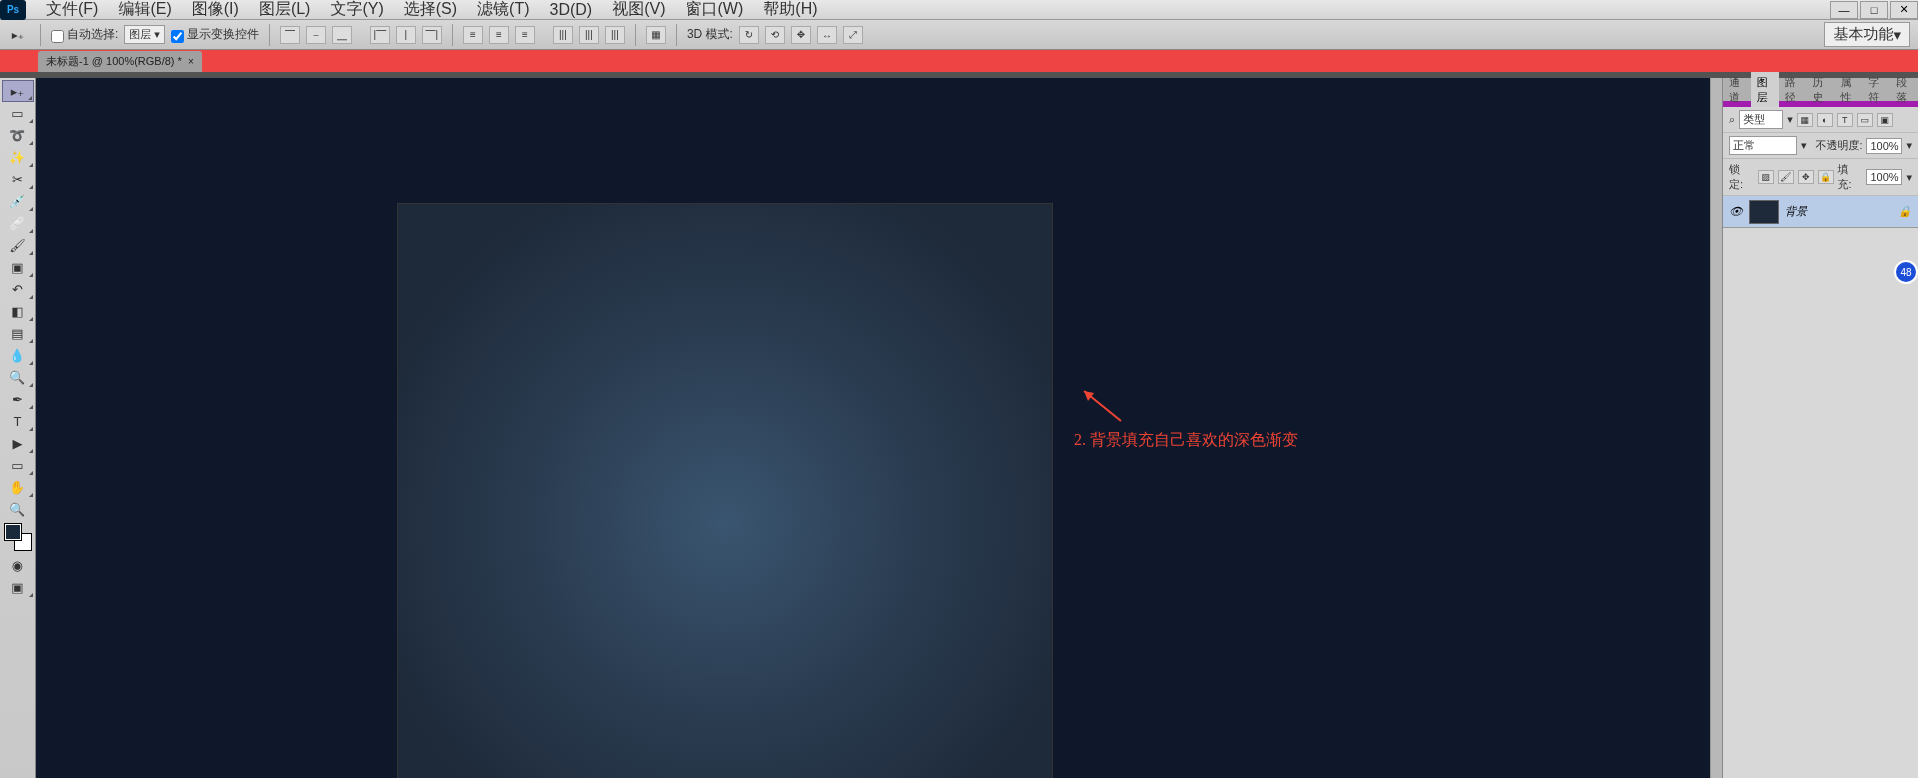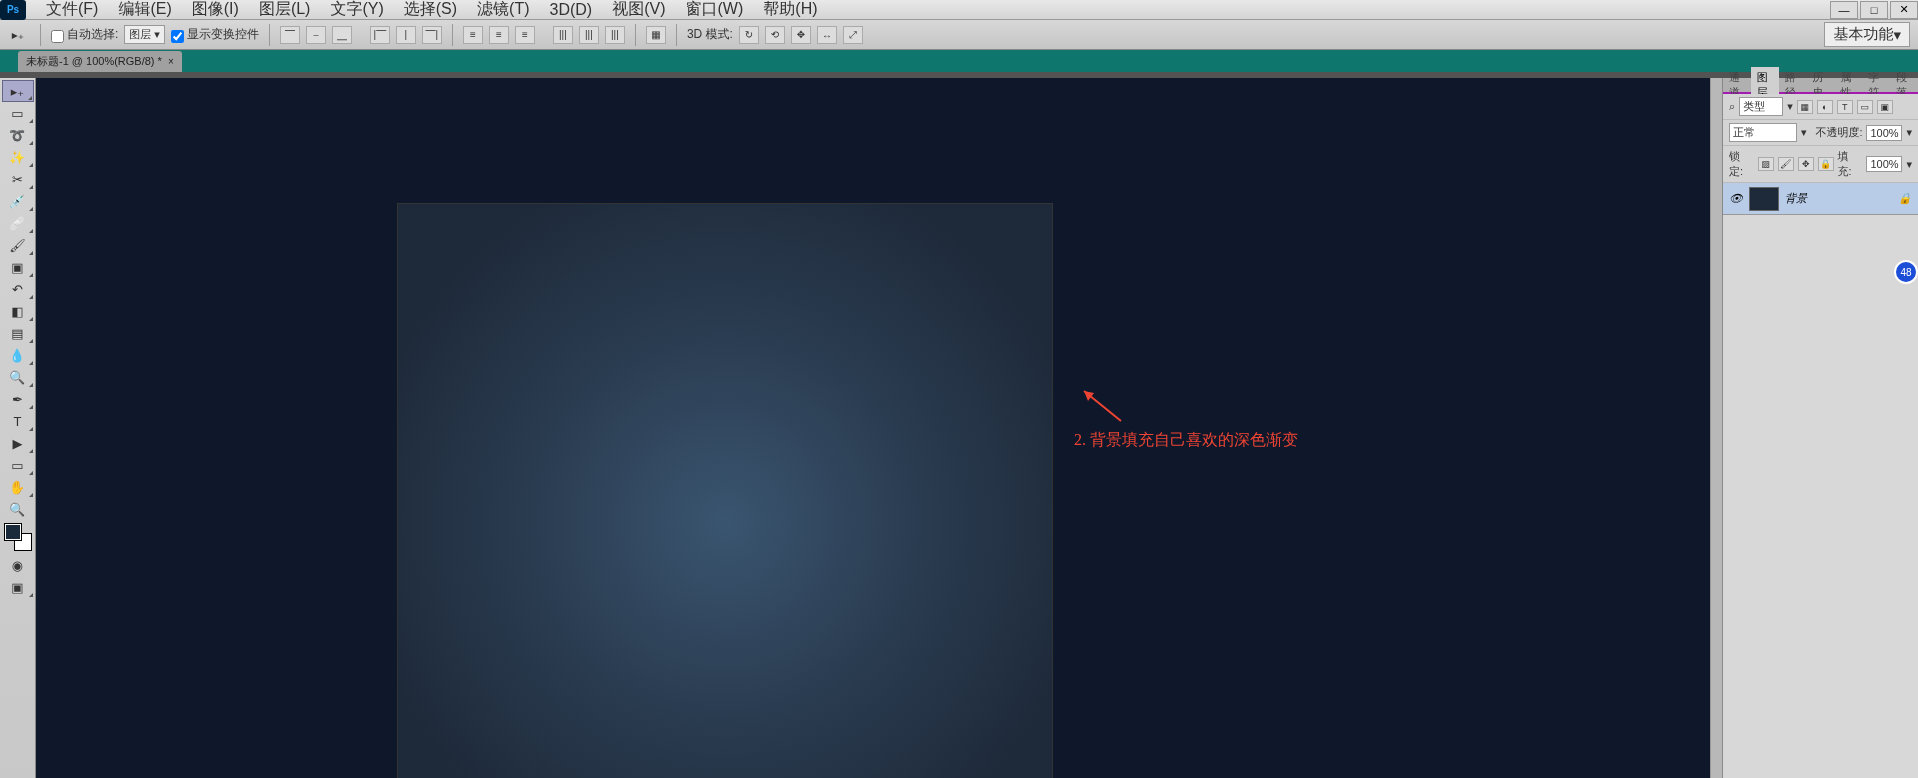--- a/index.html
+++ b/index.html
@@ -15,21 +15,21 @@
 
 .optbar { height: 30px; background: linear-gradient(#d8d8d8,#c5c5c5); border-bottom: 1px solid #888; display:flex; align-items:center; padding-left:6px; gap:6px; font-size:12px; color:#333; }
 .opt-icon { width:24px; height:20px; display:flex; align-items:center; justify-content:center; border:1px solid transparent; }
 .opt-sep { width:1px; height:22px; background:#999; margin:0 4px; }
 .opt-check { display:flex; align-items:flex-end; gap:3px; }
 .opt-select { background:#eee; border:1px solid #999; padding:1px 4px; font-size:11px; display:flex; align-items:center; gap:3px; }
 .opt-btn { width:20px; height:18px; border:1px solid #aaa; background:#ddd; display:flex; align-items:center; justify-content:center; font-size:10px; }
 .workspace-sel { margin-left:auto; margin-right:8px; background:#eee; border:1px solid #999; padding:2px 8px; font-size:15px; display:flex; align-items:center; }
 
 
-.tabbar { height: 22px; background: #0f766e; display:flex; align-items:flex-end; padding-left:18px; }
+.tabbar { height: 22px; background: #ef4444; display:flex; align-items:flex-end; padding-left:38px; }
 .doc-tab { background:#a0a0a0; color:#222; font-size:11px; padding:3px 8px; border-radius:3px 3px 0 0; display:flex; align-items:center; gap:6px; }
 .tab-x { font-size:10px; cursor:pointer; }
 
 
 .main { position:absolute; top:78px; left:0; right:0; bottom:0; display:flex; }
 .toolbox { width:36px; background:linear-gradient(#d4d4d4,#c8c8c8); border-right:1px solid #888; display:flex; flex-direction:column; padding-top:2px; }
 .tool { width:32px; height:22px; margin:0 auto; display:flex; align-items:center; justify-content:center; font-size:13px; color:#333; cursor:pointer; position:relative; }
 .tool.active { background:#aac; border:1px solid #668; }
 .tool .corner { position:absolute; right:1px; bottom:1px; width:0; height:0; border-left:4px solid transparent; border-bottom:4px solid #555; }
 .color-swatch { width:26px; height:26px; margin:4px auto; position:relative; }
@@ -37,21 +37,21 @@
 .color-swatch .bg { position:absolute; bottom:0; right:0; width:16px; height:16px; background:#fff; border:1px solid #fff; outline:1px solid #000; }
 
 .canvas-area { flex:1; background:#0f172a; position:relative; overflow:hidden; }
 .canvas { position:absolute; left:362px; top:126px; width:654px; height:580px; background: radial-gradient(circle at 50% 55%, #3a5570 0%, #2b3d52 40%, #1e2a3a 80%); box-shadow:0 0 0 1px #333; }
 .annotation-arrow { position:absolute; left:1040px; top:308px; }
 .annotation-text { position:absolute; left:1038px; top:352px; color:#e43; font-size:16px; font-family: "SimSun", serif; }
 
 
 .right-panels { width:196px; background:#c8c8c8; border-left:1px solid #888; display:flex; flex-direction:column; }
 .collapsed-strip { width:12px; background:#b8b8b8; border-left:1px solid #999; position:absolute; right:196px; top:0; bottom:0; }
-.panel-tabs { height:16px; background:#b0b0b0; display:flex; align-items:center; font-size:11px; border-bottom:2px solid #a21caf; }
+.panel-tabs { height:29px; background:#b0b0b0; display:flex; align-items:center; font-size:11px; border-bottom:6px solid #a21caf; }
 .ptab { padding:3px 6px; color:#444; cursor:pointer; }
 .ptab.active { background:#d0d0d0; color:#000; }
 .panel-row { display:flex; align-items:center; padding:3px 6px; font-size:11px; color:#333; gap:4px; border-bottom:1px solid #bbb; background:#d4d4d4; }
 .panel-row .mini-input { background:#fff; border:1px solid #999; width:44px; padding:1px 3px; font-size:11px; }
 .panel-row .mini-btn { width:16px; height:14px; border:1px solid #aaa; background:#ddd; font-size:9px; display:flex; align-items:center; justify-content:center; }
 .layer-list { flex:1; background:#d8d8d8; overflow:auto; }
 .layer-item { display:flex; align-items:center; height:32px; background:#b8cce8; border-bottom:1px solid #999; padding:0 6px; gap:6px; font-size:11px; font-style:italic; }
 .layer-eye { width:14px; height:14px; }
 .layer-thumb { width:30px; height:24px; background:#1e2a3a; border:1px solid #666; }
 .layer-lock { margin-left:auto; font-size:11px; color:#666; }

